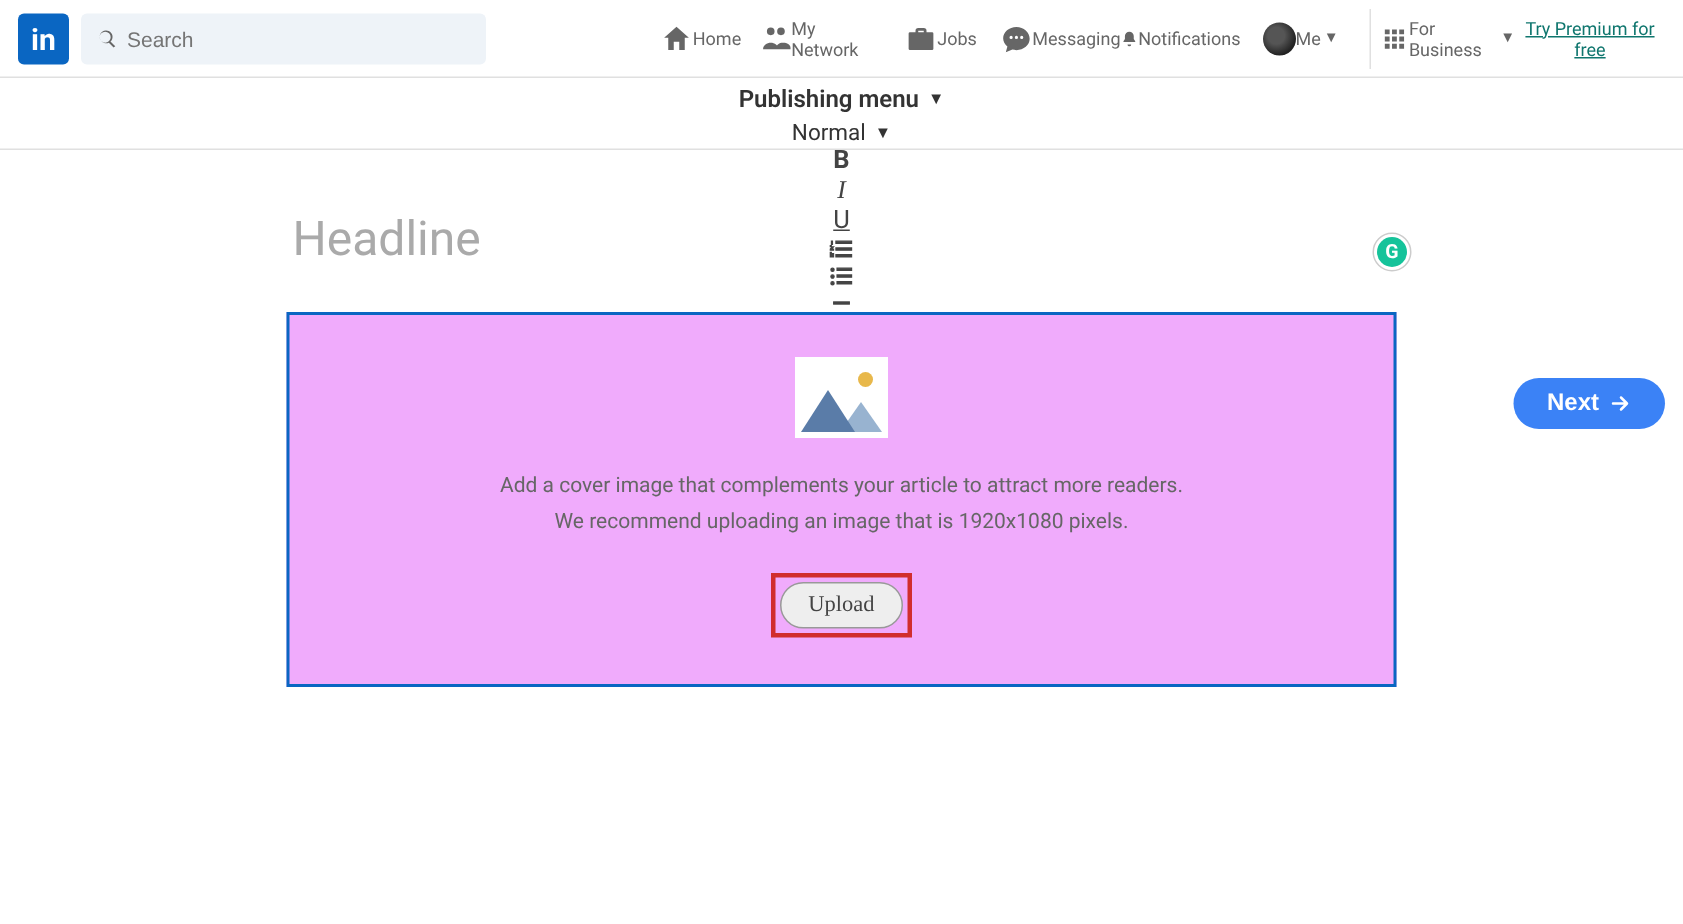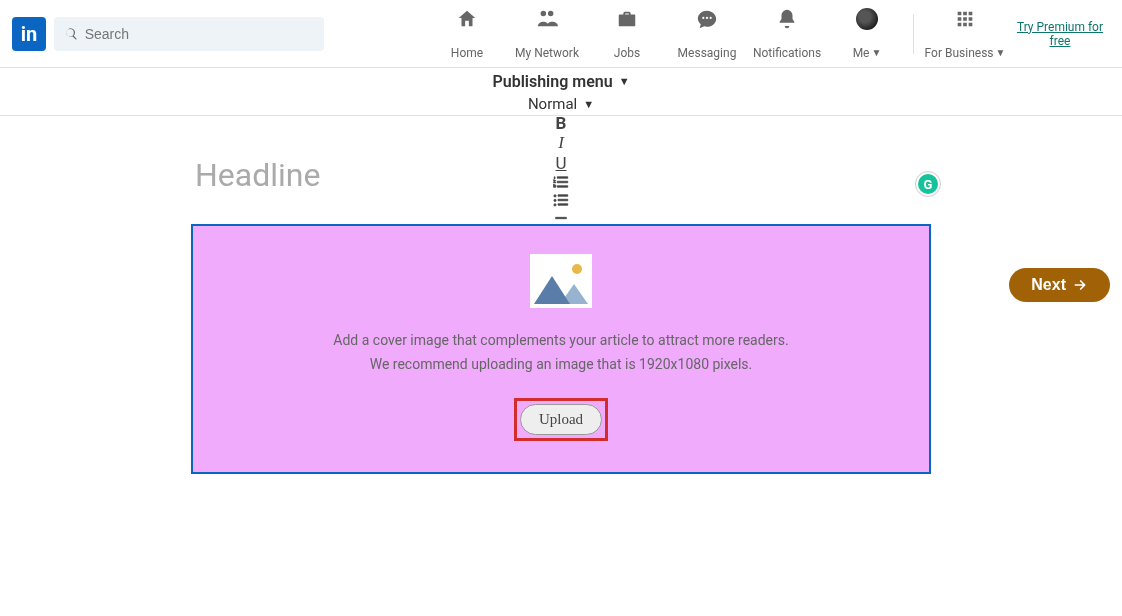--- a/index.html
+++ b/index.html
@@ -2,21 +2,21 @@
 <html><head>
   <meta charset="utf-8">
   <style>
     * { margin: 0; padding: 0; box-sizing: border-box; }
     body { font-family: -apple-system, BlinkMacSystemFont, "Segoe UI", Roboto, Helvetica, Arial, sans-serif; color: #333; background: #fff; width: 1122px; }
 
     
     .topnav {
       display: flex;
       align-items: center;
-      height: 68px;
+      height: 52px;
       border-bottom: 1px solid #e0e0e0;
       padding: 16px 12px;
     }
     .logo {
       width: 34px;
       height: 34px;
       background: #0a66c2;
       border-radius: 4px;
       display: flex;
       align-items: center;
@@ -38,23 +38,23 @@
       color: #666;
     }
     .search-box svg { width: 16px; height: 16px; margin-right: 6px; fill: #666; }
     .search-box input {
       border: none; background: transparent; outline: none;
       font-size: 14px; color: #666; width: 100%;
     }
     .nav-spacer { flex: 1; }
     .nav-item {
       display: flex;
-      flex-direction: column;
-      align-items: center;
-      justify-content: space-between;
+      flex-direction: row;
+      align-items: center;
+      justify-content: center;
       width: 80px;
       height: 52px;
       color: #666;
       font-size: 12px;
       cursor: pointer;
     }
     .nav-item svg { width: 22px; height: 22px; fill: #666; }
     .nav-item .label-row { display:flex; align-items:center; gap:2px; }
     .nav-item .caret { font-size:10px; }
     .avatar {
@@ -98,21 +98,21 @@
       cursor: pointer;
     }
     .tb-btn {
       width: 28px; height: 28px;
       display:flex; align-items:center; justify-content:center;
       cursor:pointer; color:#444; font-size:17px;
     }
     .tb-btn svg { width:18px; height:18px; fill:#444; stroke:#444; }
     .next-btn {
       margin-left:auto;
-      background:#a16207;
+      background:#3b82f6;
       color:#fff;
       border:none;
       border-radius:20px;
       padding:8px 22px;
       font-size:16px;
       font-weight:600;
       display:flex;
       align-items:center;
       gap:6px;
       cursor:pointer;

